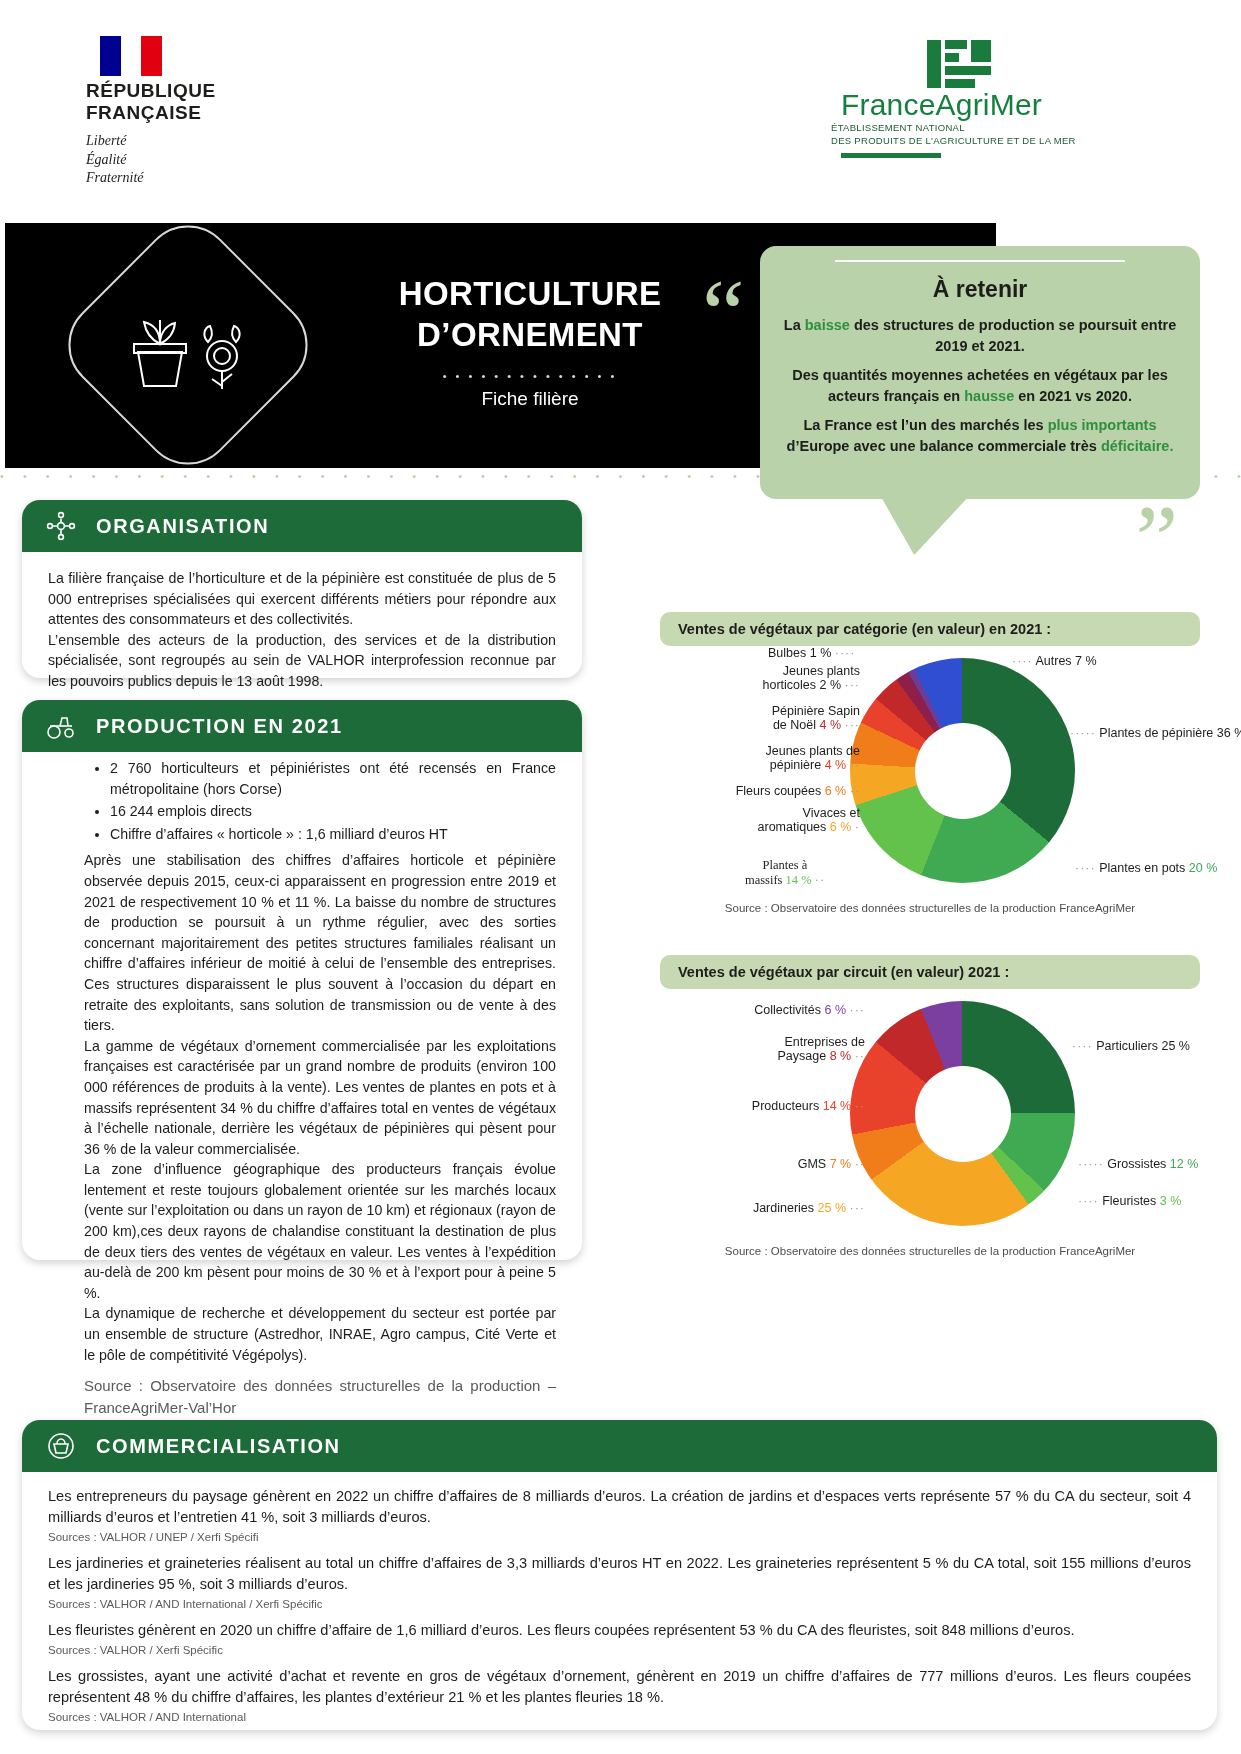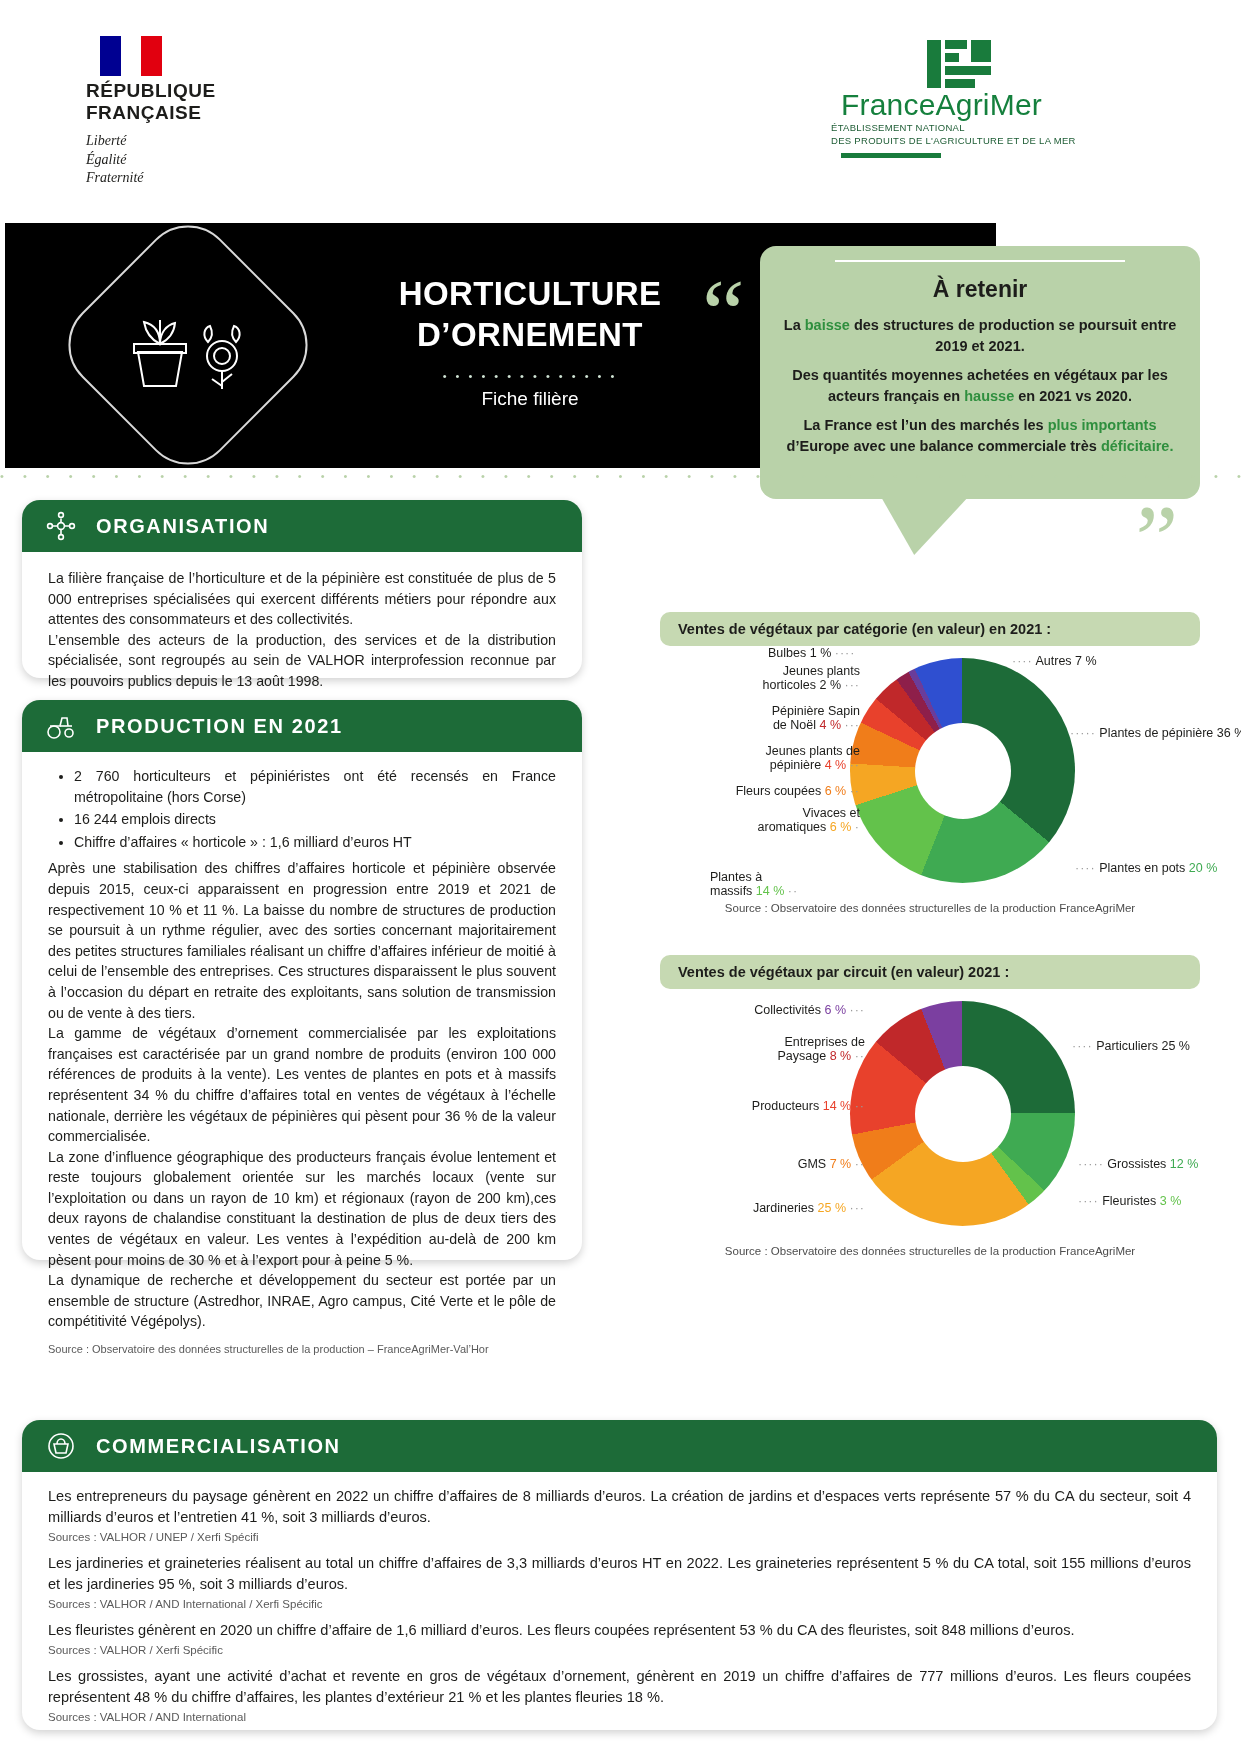--- a/index.html
+++ b/index.html
@@ -53,25 +53,25 @@
   .quote-close { position:absolute; right:22px; bottom:-68px; font-size:96px; color:#b9d2a9; font-family:"Liberation Serif",serif; line-height:.6;}
 
   .dotstrip { position:absolute; left:0; top:470px; width:1241px; height:14px; overflow:hidden; font-size:11px; letter-spacing:8px; color:#b9d2a9; white-space:nowrap; }
 
   
   .card { position:absolute; background:#fff; border-radius:18px; box-shadow:0 3px 8px rgba(0,0,0,.18); }
   .card-head { background:#1d6b38; border-radius:18px 18px 0 0; height:52px; display:flex; align-items:center; padding-left:22px; color:#fff; }
   .card-head .ico { width:34px; height:34px; margin-right:18px; display:flex; align-items:center; justify-content:center;}
   .card-head h3 { font-size:20px; letter-spacing:1.6px; font-weight:bold; margin:0; }
   .card-body { padding:16px 26px 12px; font-size:14.2px; line-height:1.45; text-align:justify; }
-  .src { font-size:11px; color:#5a5a5a; margin-top:10px; }
+  .src { font-size:15px; color:#5a5a5a; margin-top:10px; }
 
   #org { left:22px; top:500px; width:560px; height:178px; }
   #prod { left:22px; top:700px; width:560px; height:560px; }
-  #prod .card-body { padding-top:10px; }
+  #prod .card-body { padding-top:2px;margin-left:36px; }
   #prod ul { margin:4px 0 6px 8px; padding-left:18px; }
   #prod li { margin-bottom:2px; }
   #prod p { margin:0 0 0 0; }
 
   
   .chart-panel { position:absolute; }
   .chart-title { background:#c6d9b2; border-radius:10px; height:34px; display:flex; align-items:center; padding-left:18px; font-size:14.5px; font-weight:bold; color:#1d1d1b; }
   .chart-src { font-size:11.5px; color:#4d4d4d; margin-top:6px; text-align:center;}
   #chart1 { left:660px; top:612px; width:540px; }
   #chart2 { left:660px; top:955px; width:540px; }
@@ -234,21 +234,21 @@
       <div class="lbl" style="left:60px; top:18px; text-align:right; width:140px;">
         Jeunes plants<br>horticoles <span class="v">2 %</span> <span class="dots">···</span></div>
       <div class="lbl" style="left:45px; top:58px; text-align:right; width:155px;">
         Pépinière Sapin<br>de Noël <span style="color:#c0282a">4 %</span> <span class="dots">···</span></div>
       <div class="lbl" style="left:40px; top:98px; text-align:right; width:160px;">
         Jeunes plants de<br>pépinière <span style="color:#e8412c">4 %</span> <span class="dots">··</span></div>
       <div class="lbl" style="left:20px; top:138px; text-align:right; width:180px;">
         Fleurs coupées <span style="color:#f07d1a">6 %</span> <span class="dots">··</span></div>
       <div class="lbl" style="left:40px; top:160px; text-align:right; width:160px;">
         Vivaces et<br>aromatiques <span style="color:#f5a623">6 %</span> <span class="dots">·</span></div>
-      <div class="lbl" style="left:50px; top:224px; text-align:left; width:150px;">
+      <div class="lbl" style="left:50px; top:212px; text-align:center; width:150px;font-family:Liberation Serif, serif;">
         Plantes à<br>massifs <span style="color:#63c24b">14 %</span> <span class="dots">··</span></div>
 
       <div class="lbl" style="left:352px; top:8px;">
         <span class="dots">····</span> <span>Autres</span> <span class="v">7 %</span></div>
       <div class="lbl" style="left:410px; top:80px;">
         <span class="dots">·····</span> <span>Plantes de pépinière</span> <span class="v">36 %</span></div>
       <div class="lbl" style="left:415px; top:215px;">
         <span class="dots">····</span> <span>Plantes en pots</span> <span style="color:#3faa52">20 %</span></div>
     </div>
     <div class="chart-src">Source : Observatoire des données structurelles de la production FranceAgriMer</div>

